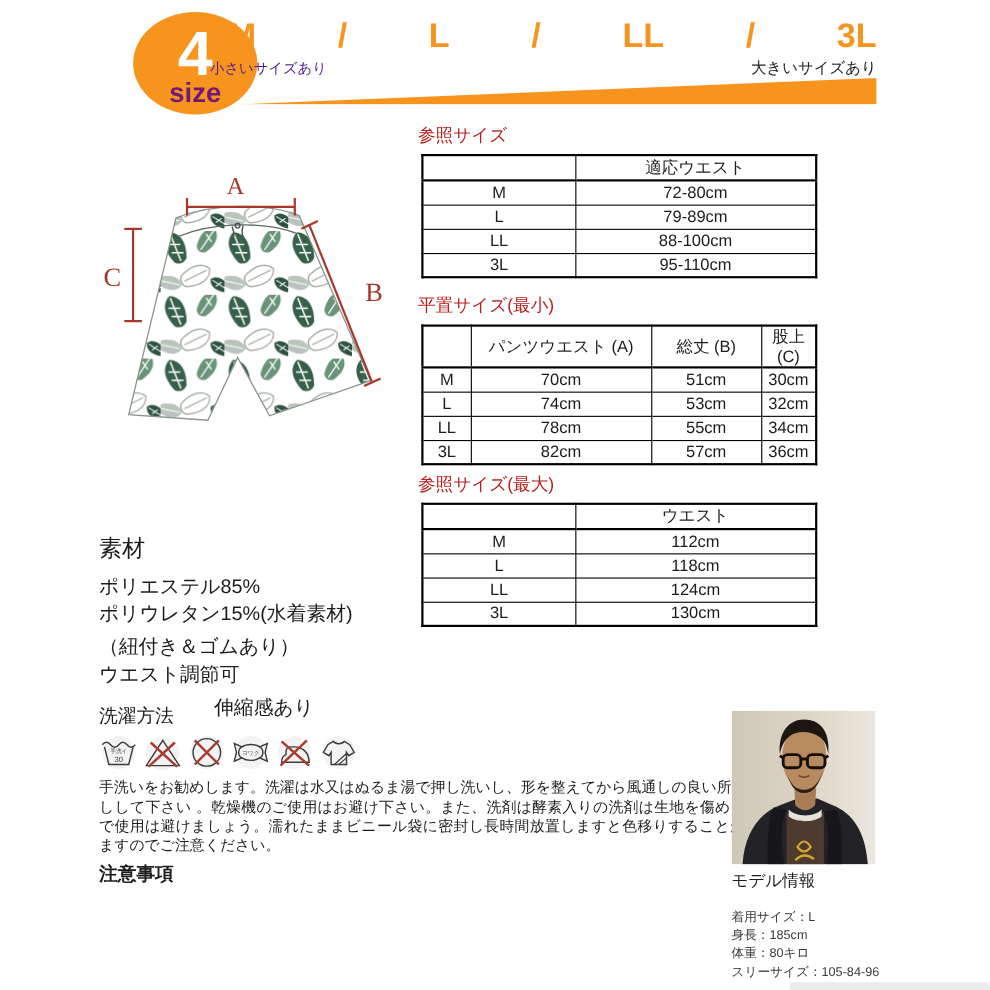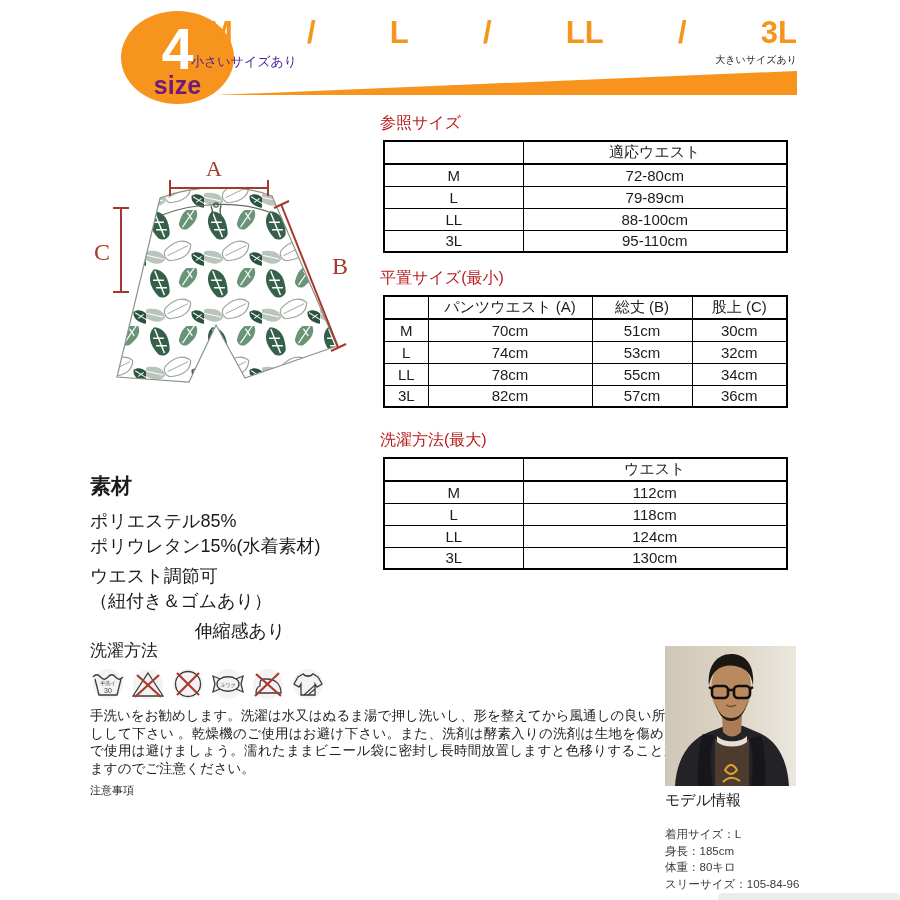--- a/index.html
+++ b/index.html
@@ -8,52 +8,52 @@
 
   
   .badge { position:absolute; left:121px; top:11px; width:113px; height:93px;
            background:#F7941D; border-radius:50%; text-align:center; }
   .badge .num { display:block; color:#fff; font-weight:bold; font-size:57px; line-height:60px; margin-top:8px; }
   .badge .lbl { display:block; color:#701a75; font-weight:bold; font-size:25px; line-height:20px; margin-top:-4px; }
   .sizes-row { position:absolute; left:207px; top:16px; width:590px; display:flex;
                justify-content:space-between; align-items:flex-start;
                color:#F7941D; font-weight:bold; font-size:31px; line-height:34px; }
   .size-note-left  { position:absolute; left:191px; top:53px; font-size:13px; color:#4c1d95; }
-  .size-note-right { position:absolute; left:207px; top:53px; width:590px; text-align:right; font-size:10px; color:#222; }
+  .size-note-right { position:absolute; left:207px; top:53px; width:590px; text-align:right; font-size:14px; color:#222; }
   .wedge { position:absolute; left:215px; top:71px; width:582px; height:24px; background:#F7941D;
            clip-path:polygon(0 100%, 100% 0, 100% 100%); }
 
   
   .tbl-title { position:absolute; left:380px; font-size:16px; font-weight:500; color:#b91c1c; }
-  table.size-table { position:absolute; left:383px; width:405px; border-collapse:collapse;
+  table.size-table { position:absolute; left:383px; width:360px; border-collapse:collapse;
                      border:2px solid #000; table-layout:fixed; }
   table.size-table th, table.size-table td { border:1px solid #000; text-align:center;
                      font-size:15px; font-weight:400; height:22px; padding:0 2px; }
   table.size-table thead th { height:23px; border-bottom:2px solid #000; }
 
   
   .figure { position:absolute; left:88px; top:152px; width:310px; height:310px; }
 
   
   .material { position:absolute; left:90px; top:472px; width:300px; }
-  .material h2 { font-size:21px; font-weight:700; margin-bottom:9px; }
+  .material h2 { font-size:21px; font-weight:400; margin-bottom:9px;margin-top:12px; }
   .mat-line { font-size:18px; line-height:25px; }
   .mat-line:nth-child(3){ margin-top:5px; }
   .mat-line:nth-child(5){ margin-top:5px;text-align:center; }
 
   
   .washing { position:absolute; left:90px; top:639px; width:616px; }
   .washing h2 { font-size:17px; font-weight:500; margin-bottom:6px; }
   .wash-icons { display:flex; gap:4px; margin-bottom:7px; }
   .wash-icons svg { display:block; }
   .wash-body { font-size:13.5px; line-height:17.6px; color:#1c1c1c; text-align:justify; }
 
   
   .notes { position:absolute; left:90px; top:783px; width:628px; }
-  .notes h2 { font-size:11px; font-weight:400; margin-bottom:1px; }
+  .notes h2 { font-size:17px; font-weight:700; margin-bottom:1px; }
   .note-line { font-size:13.2px; line-height:17.6px; }
 
   
   .model-photo { position:absolute; left:665px; top:646px; width:131px; height:140px; overflow:hidden; }
   .model-info { position:absolute; left:665px; top:791px; width:220px; }
   .model-info h2 { font-size:15px; font-weight:500; margin-bottom:16px; }
   .model-line { font-size:11.5px; line-height:16.5px; color:#3a3a3a; }
 
   .bottom-strip { position:absolute; left:718px; top:893px; width:182px; height:7px;
                   background:#ececec; border-radius:4px 4px 0 0; }
@@ -209,21 +209,21 @@
         </tr>
         <tr>
           <td>3L</td>
           <td>82cm</td>
           <td>57cm</td>
           <td>36cm</td>
         </tr>
       </tbody>
     </table>
 
-  <h3 class="tbl-title" style="top:430px;">洗濯方法(最大)</h3>
+  <h3 class="tbl-title" style="top:430px;">参照サイズ(最大)</h3>
   <table class="size-table" style="top:457px;">
     <colgroup>
         <col style="width:139px">
         <col>
       </colgroup>
   <thead>
         <tr>
           <th></th>
           <th>ウエスト</th>
         </tr>
@@ -246,22 +246,22 @@
           <td>130cm</td>
         </tr>
       </tbody>
     </table>
 
   <div class="material">
     <h2>素材</h2>
     <div>
         <div class="mat-line">ポリエステル85%</div>
         <div class="mat-line">ポリウレタン15%(水着素材)</div>
+        <div class="mat-line">（紐付き＆ゴムあり）</div>
         <div class="mat-line">ウエスト調節可</div>
-        <div class="mat-line">（紐付き＆ゴムあり）</div>
         <div class="mat-line">伸縮感あり</div>
       </div>
   </div>
 
   <div class="washing">
     <h2>洗濯方法</h2>
     <div class="wash-icons">
       <svg width="36" height="32" viewBox="0 0 36 32">
         <circle cx="18" cy="16" r="15" fill="#f3f3f3"></circle>
         <path d="M3,9 q3.7,-4.5 7.5,0 q3.7,4.5 7.5,0 q3.7,-4.5 7.5,0 q3.7,4.5 7.5,0" fill="none" stroke="#3c3c3c" stroke-width="1.3"></path>

